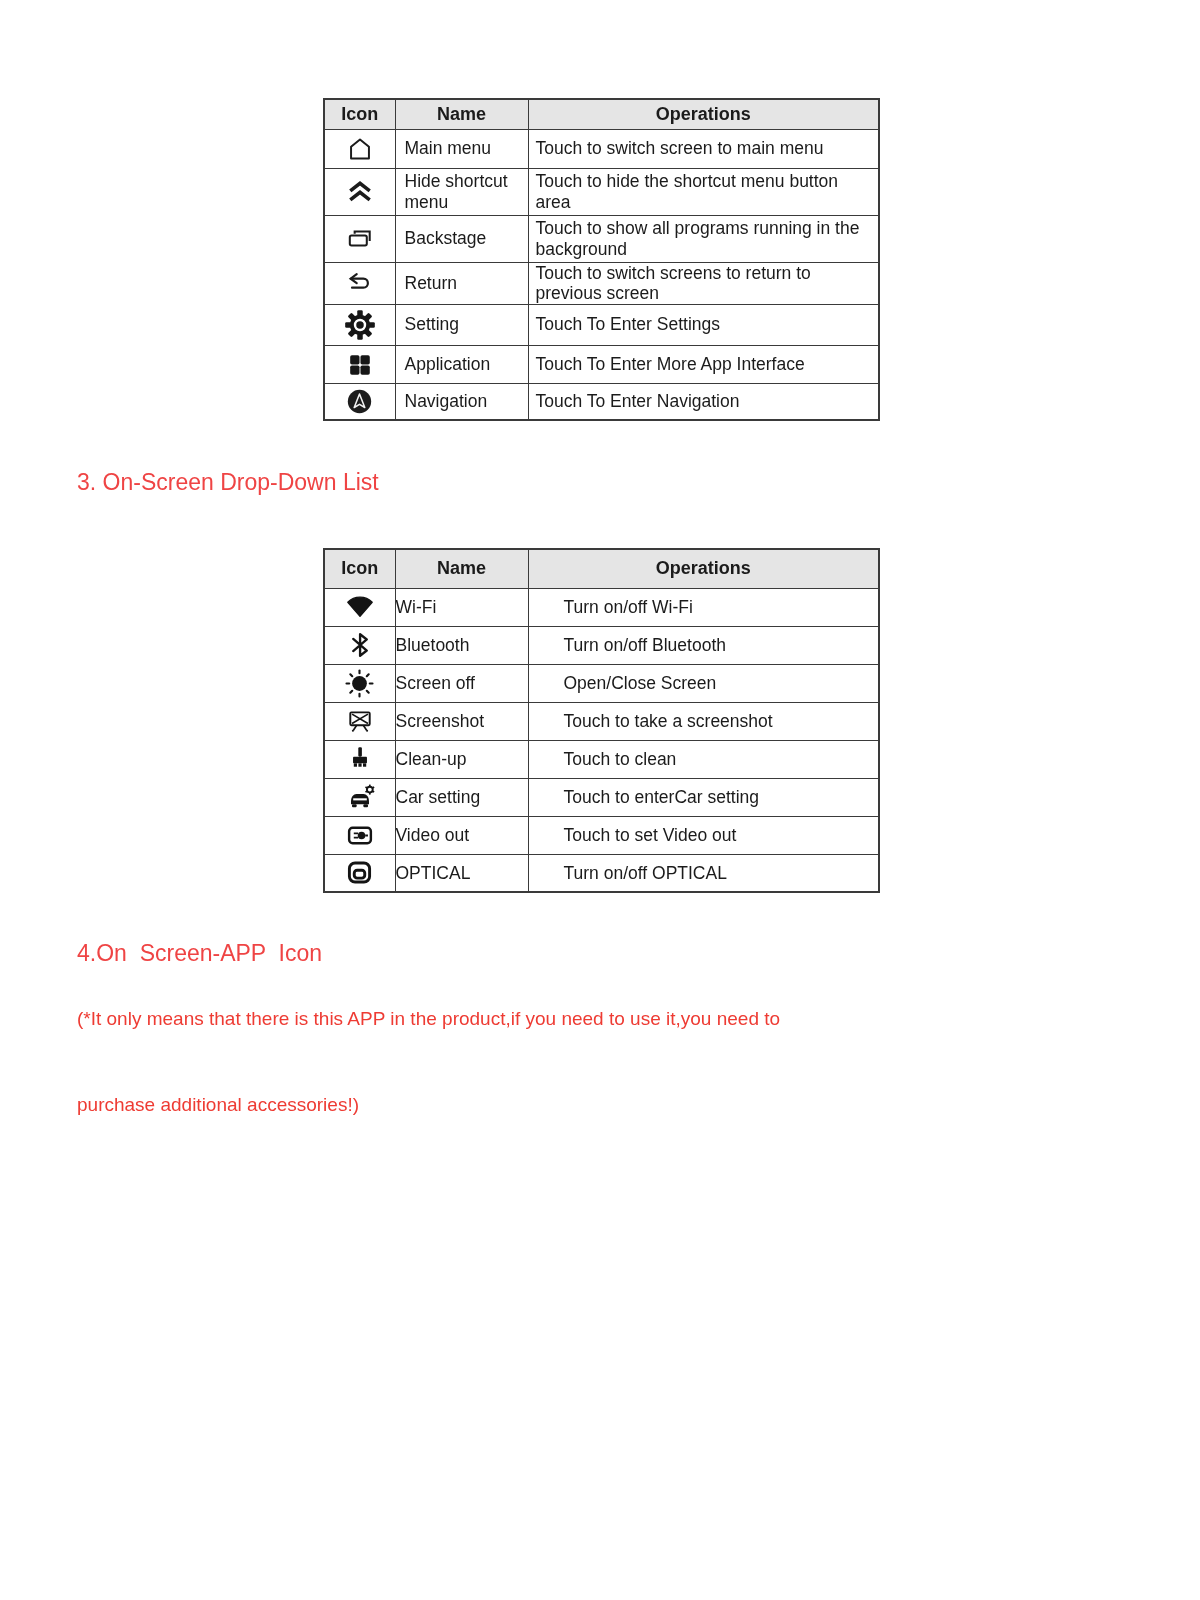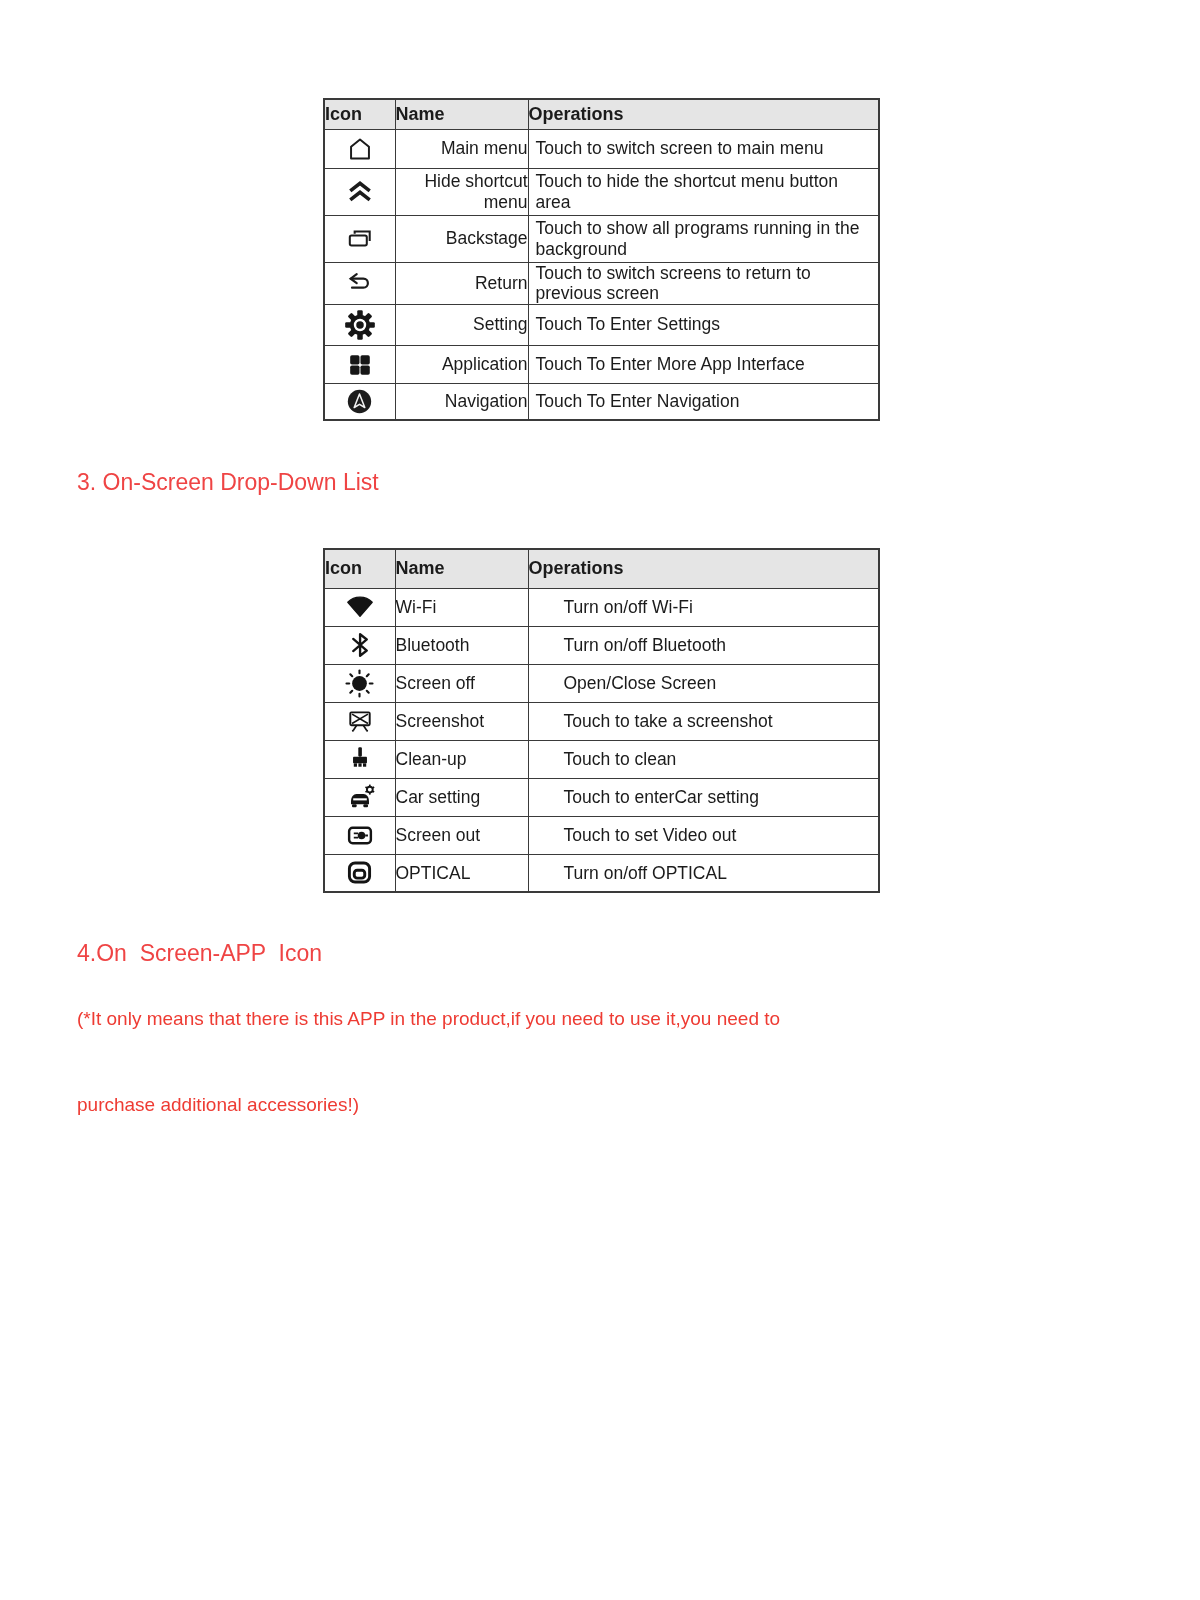--- a/index.html
+++ b/index.html
@@ -11,35 +11,35 @@
   table.icon-table{
     position:absolute;border-collapse:collapse;table-layout:fixed;
     border:2px solid #3a3a3a;background:#ffffff;
   }
   table.icon-table th,table.icon-table td{
     border:1.5px solid #3a3a3a;vertical-align:middle;
     font-size:17.5px;line-height:1.15;color:#1b1b1b;
     padding:0;overflow:hidden;
   }
   table.icon-table th{
-    background:#e5e5e5;font-weight:bold;font-size:18px;text-align:left;margin-top:30px;
+    background:#e5e5e5;font-weight:bold;font-size:18px;text-align:center;margin-top:30px;
   }
   td.icon-cell{text-align:center;}
   td.icon-cell svg{display:inline-block;vertical-align:middle;}
   
   #table1{left:323px;top:98px;width:555px;}
   #table1 thead tr{height:30px;}
   #table1 tbody tr:nth-child(1){height:39px;}
   #table1 tbody tr:nth-child(2){height:47px;}
   #table1 tbody tr:nth-child(3){height:47px;}
   #table1 tbody tr:nth-child(4){height:42px;}
   #table1 tbody tr:nth-child(5){height:41px;}
   #table1 tbody tr:nth-child(6){height:38px;}
   #table1 tbody tr:nth-child(7){height:37px;}
-  #table1 td.name-cell{padding-left:9px;text-align:right;}
+  #table1 td.name-cell{padding-left:9px;}
   #table1 td.op-cell{padding-left:7px;padding-right:2px;}
   
   #table2{left:323px;top:548px;width:555px;}
   #table2 thead tr{height:39px;}
   #table2 tbody tr{height:38px;}
   #table2 td.name-cell{}
   #table2 td.op-cell{padding-left:35px;padding-right:2px;}
   
   .section-heading{
     position:absolute;left:77px;margin:0;
@@ -255,21 +255,21 @@
         <td class="op-cell">Touch to enterCar setting</td>
       </tr>
       <tr>
         <td class="icon-cell">
           <svg viewBox="0 0 34 34" width="34" height="33">
             <rect x="5.8" y="9" width="22.4" height="16" rx="3.6" fill="none" stroke="#141414" stroke-width="2.5"></rect>
             <circle cx="18.6" cy="17" r="3.9" fill="#141414"></circle>
             <path d="M15 14.8 H10.6 M15 19.2 H10.6 M22.4 17 H25.2" stroke="#141414" stroke-width="2"></path>
           </svg>
         </td>
-        <td class="name-cell">Screen out</td>
+        <td class="name-cell">Video out</td>
         <td class="op-cell">Touch to set Video out</td>
       </tr>
       <tr>
         <td class="icon-cell">
           <svg viewBox="0 0 34 34" width="33" height="33">
             <rect x="6.6" y="7.2" width="20.8" height="19.6" rx="5.8" fill="none" stroke="#141414" stroke-width="3"></rect>
             <rect x="11.6" y="14.6" width="10.8" height="8.2" rx="3" fill="none" stroke="#141414" stroke-width="3"></rect>
           </svg>
         </td>
         <td class="name-cell">OPTICAL</td>

